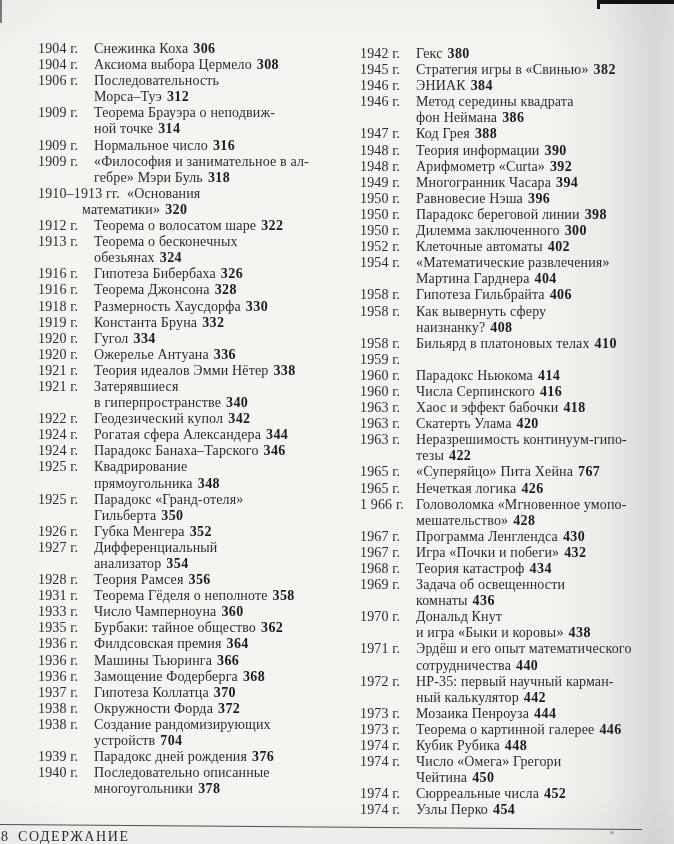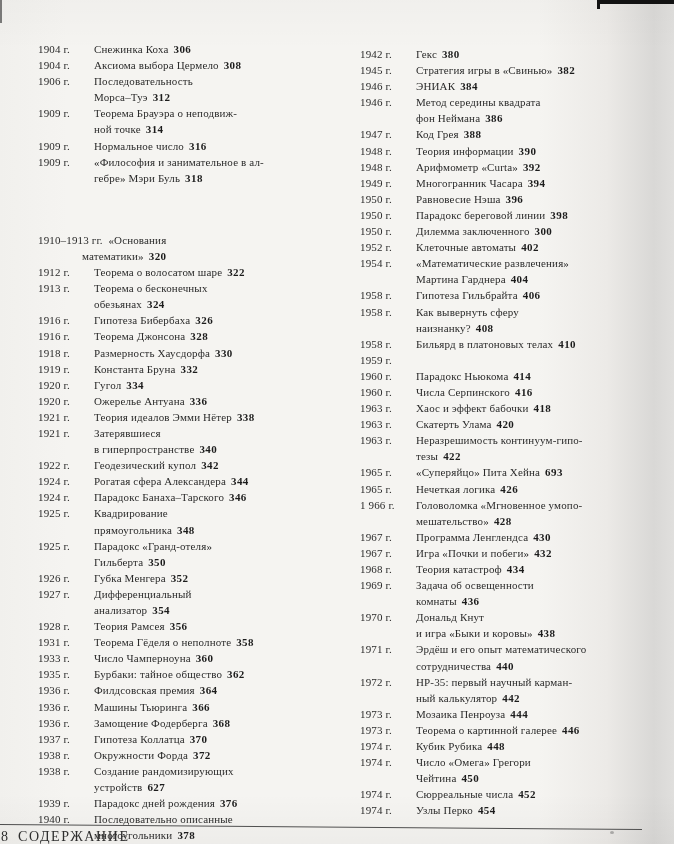--- a/index.html
+++ b/index.html
@@ -10,28 +10,28 @@
   }
   #page{
     position:relative;width:674px;height:844px;overflow:hidden;
     background:
       linear-gradient(180deg, rgba(0,0,0,0.02) 0%, rgba(0,0,0,0) 6%, rgba(0,0,0,0) 94%, rgba(0,0,0,0.03) 100%),
       linear-gradient(90deg, #f1f0ed 0%, #f5f4f1 10%, #f5f4f1 80%, #eceae7 90%, #d9d8d6 97%, #e0dfdd 100%);
     color:#2b2b2b;
   }
   .col{
     position:absolute;width:312px;
-    font-size:11px;line-height:16.1px;letter-spacing:0.15px;
+    font-size:14px;line-height:16.1px;letter-spacing:0.15px;
   }
   .col-left{left:38px;top:41px;}
   .col-right{left:360px;top:46px;}
   .entry{display:flex;align-items:flex-start;}
   .entry .year{flex:0 0 auto;min-width:56px;white-space:nowrap;}
   .entry .title{flex:1 1 auto;}
-  .entry.block{display:block;margin-top:46px;}
+  .entry.block{display:block;}
   .entry.block .cont{padding-left:44px;}
   .pg{font-weight:bold;color:#1c1c1c;margin-left:5px;letter-spacing:0.4px;}
   .footer-rule{
     position:absolute;left:0;top:824px;width:642px;height:1px;
     background:#4f4f4f;transform:rotate(0.45deg);transform-origin:left center;
   }
   .footer{
     position:absolute;left:-7px;top:829px;
     font-size:14px;color:#2e2e2e;white-space:nowrap;
   }
@@ -177,21 +177,21 @@
       <div class="entry">
         <span class="year">1937 г.</span>
         <span class="title">Гипотеза Коллатца<b class="pg">370</b></span>
       </div>
       <div class="entry">
         <span class="year">1938 г.</span>
         <span class="title">Окружности Форда<b class="pg">372</b></span>
       </div>
       <div class="entry">
         <span class="year">1938 г.</span>
-        <span class="title">Создание рандомизирующих<br>устройств<b class="pg">627</b></span>
+        <span class="title">Создание рандомизирующих<br>устройств<b class="pg">704</b></span>
       </div>
       <div class="entry">
         <span class="year">1939 г.</span>
         <span class="title">Парадокс дней рождения<b class="pg">376</b></span>
       </div>
       <div class="entry">
         <span class="year">1940 г.</span>
         <span class="title">Последовательно описанные<br>многоугольники<b class="pg">378</b></span>
       </div>
     </div>
@@ -278,21 +278,21 @@
       <div class="entry">
         <span class="year">1963 г.</span>
         <span class="title">Скатерть Улама<b class="pg">420</b></span>
       </div>
       <div class="entry">
         <span class="year">1963 г.</span>
         <span class="title">Неразрешимость континуум-гипо-<br>тезы<b class="pg">422</b></span>
       </div>
       <div class="entry">
         <span class="year">1965 г.</span>
-        <span class="title">«Суперяйцо» Пита Хейна<b class="pg">693</b></span>
+        <span class="title">«Суперяйцо» Пита Хейна<b class="pg">767</b></span>
       </div>
       <div class="entry">
         <span class="year">1965 г.</span>
         <span class="title">Нечеткая логика<b class="pg">426</b></span>
       </div>
       <div class="entry">
         <span class="year">1 966 г.</span>
         <span class="title">Головоломка «Мгновенное умопо-<br>мешательство»<b class="pg">428</b></span>
       </div>
       <div class="entry">

